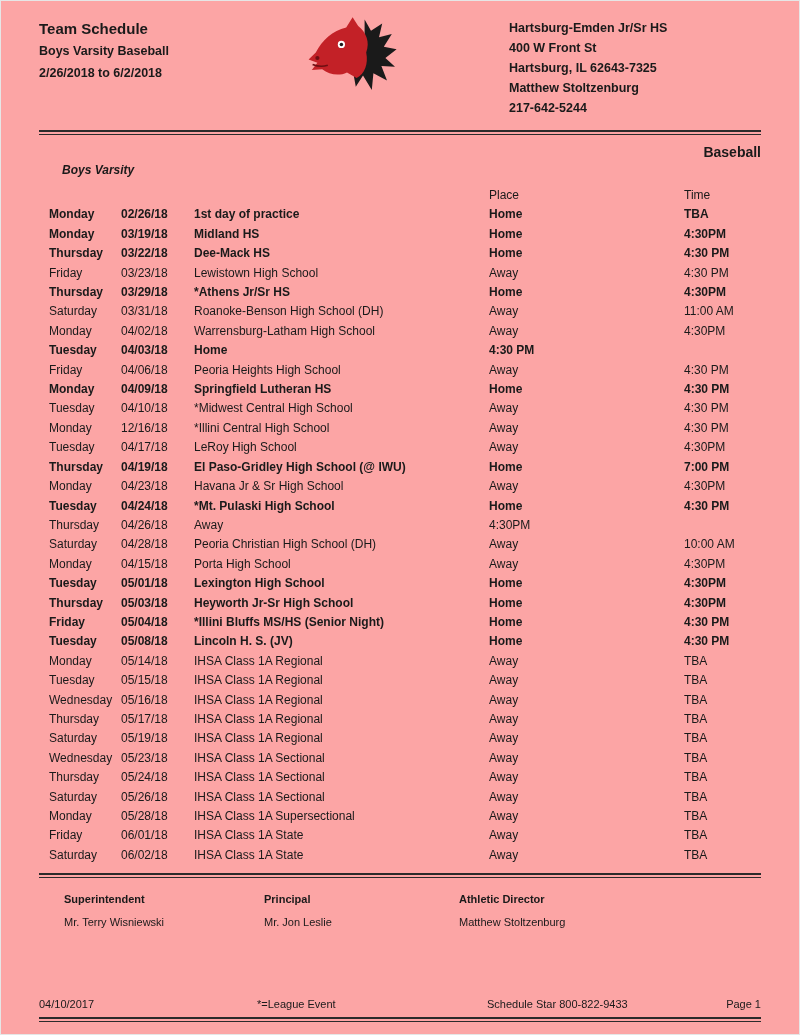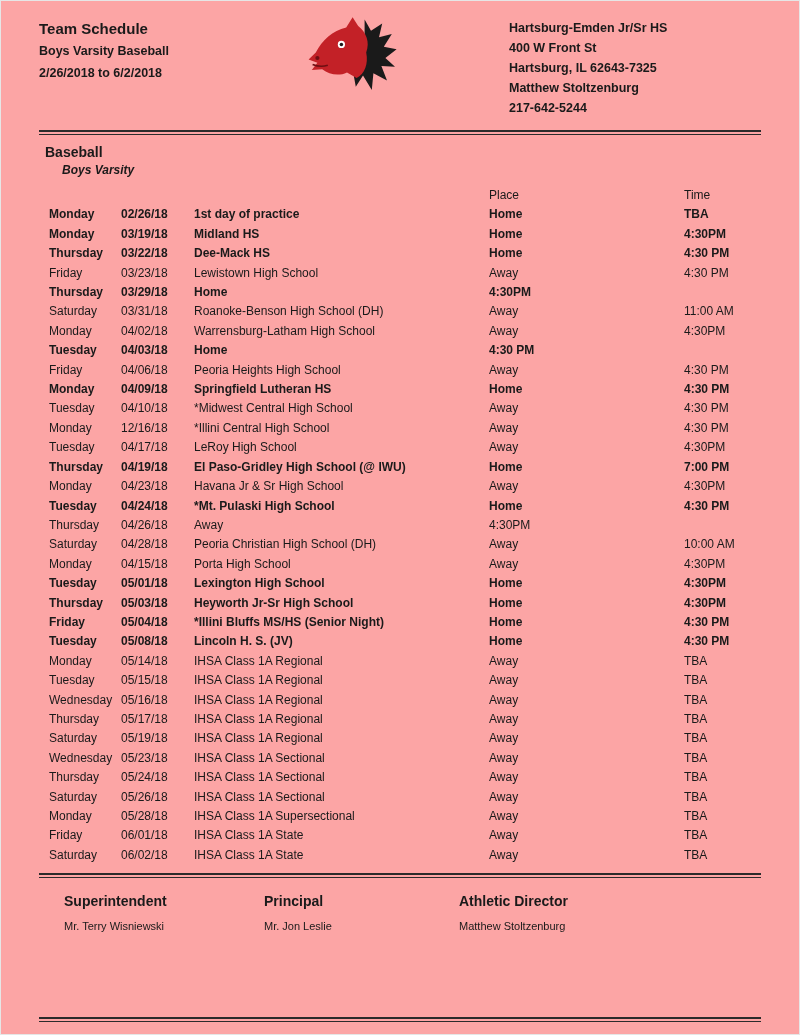--- a/index.html
+++ b/index.html
@@ -24,34 +24,34 @@
   .header-center { flex:1; display:flex; justify-content:center; align-items:flex-start; }
   .logo-wrap { transform:translateX(-48px); }
   .header-right { width:252px; padding-top:3px; }
   .header-right .line { font-size:12.5px; font-weight:bold; line-height:20px; }
 
   .double-rule { border-top:2px solid #2b2b2b; border-bottom:1px solid #2b2b2b; height:5px; }
   .rule-top { margin-top:6px; }
 
   
   .section { margin-top:9px; margin-left:6px; }
-  .sport { font-size:14px; font-weight:bold; }
+  .sport { font-size:14px; font-weight:bold;text-align:right; }
   .level { font-size:12px; font-weight:bold; font-style:italic; margin-left:17px; margin-top:3px; }
 
   
   .schedule { margin-left:10px; margin-top:9px; font-size:12px; }
   .row { display:grid; grid-template-columns:72px 73px 295px 195px 1fr; line-height:19.4px; }
   .row.bold { font-weight:bold; }
   .cell { white-space:nowrap; overflow:hidden; }
 
   .rule-mid { margin-top:8px; }
 
   
   .staff { display:grid; grid-template-columns:200px 195px 1fr; padding-left:25px; margin-top:15px; }
-  .staff-title { font-size:14px; font-weight:bold; }
+  .staff-title { font-size:11px; font-weight:bold; }
   .staff-name  { font-size:11px; margin-top:11px; }
 
   
   .footer-bar { margin-top:auto; }
   .footer-row { display:grid; grid-template-columns:218px 230px 1fr auto; font-size:11px; margin-bottom:7px; }
   .footer-row .page-num { text-align:right; }
   .rule-bottom { margin-bottom:2px; }
 </style>
 </head>
 <body>
@@ -134,20 +134,21 @@
       <span class="cell">Friday</span>
       <span class="cell">03/23/18</span>
       <span class="cell">Lewistown High School</span>
       <span class="cell">Away</span>
       <span class="cell">4:30 PM</span>
     </div>
 
     <div class="row bold">
       <span class="cell">Thursday</span>
       <span class="cell">03/29/18</span>
+      <span class="cell">*Athens Jr/Sr HS</span>
       <span class="cell">Home</span>
       <span class="cell">4:30PM</span>
     </div>
 
     <div class="row">
       <span class="cell">Saturday</span>
       <span class="cell">03/31/18</span>
       <span class="cell">Roanoke-Benson High School (DH)</span>
       <span class="cell">Away</span>
       <span class="cell">11:00 AM</span>
@@ -388,16 +389,22 @@
       <div class="staff-title">Principal</div>
       <div class="staff-name">Mr. Jon Leslie</div>
     </div>
     <div>
       <div class="staff-title">Athletic Director</div>
       <div class="staff-name">Matthew Stoltzenburg</div>
     </div>
   </div>
 
   <div class="footer-bar">
+    <div class="footer-row">
+      <span>04/10/2017</span>
+      <span>*=League Event</span>
+      <span>Schedule Star 800-822-9433</span>
+      <span class="page-num">Page 1</span>
+    </div>
     <div class="double-rule rule-bottom"></div>
   </div>
 
 </div>
 
 </body></html>

